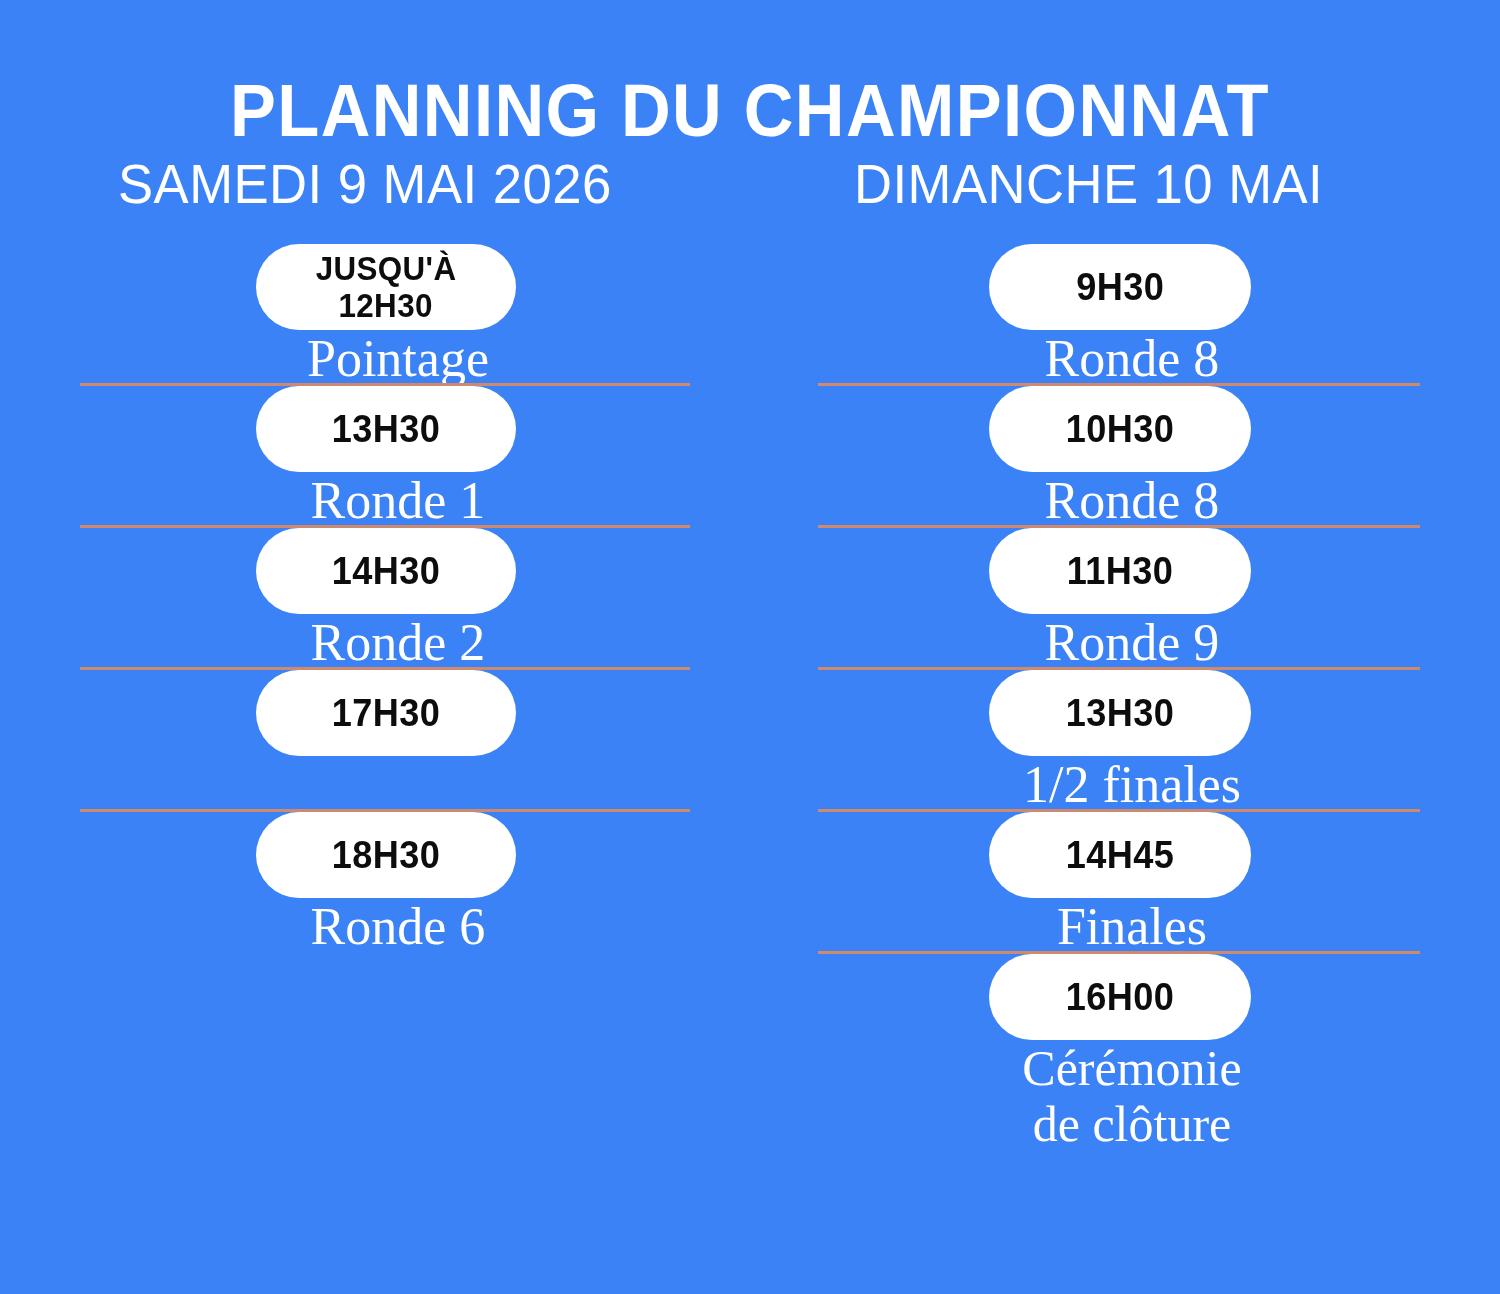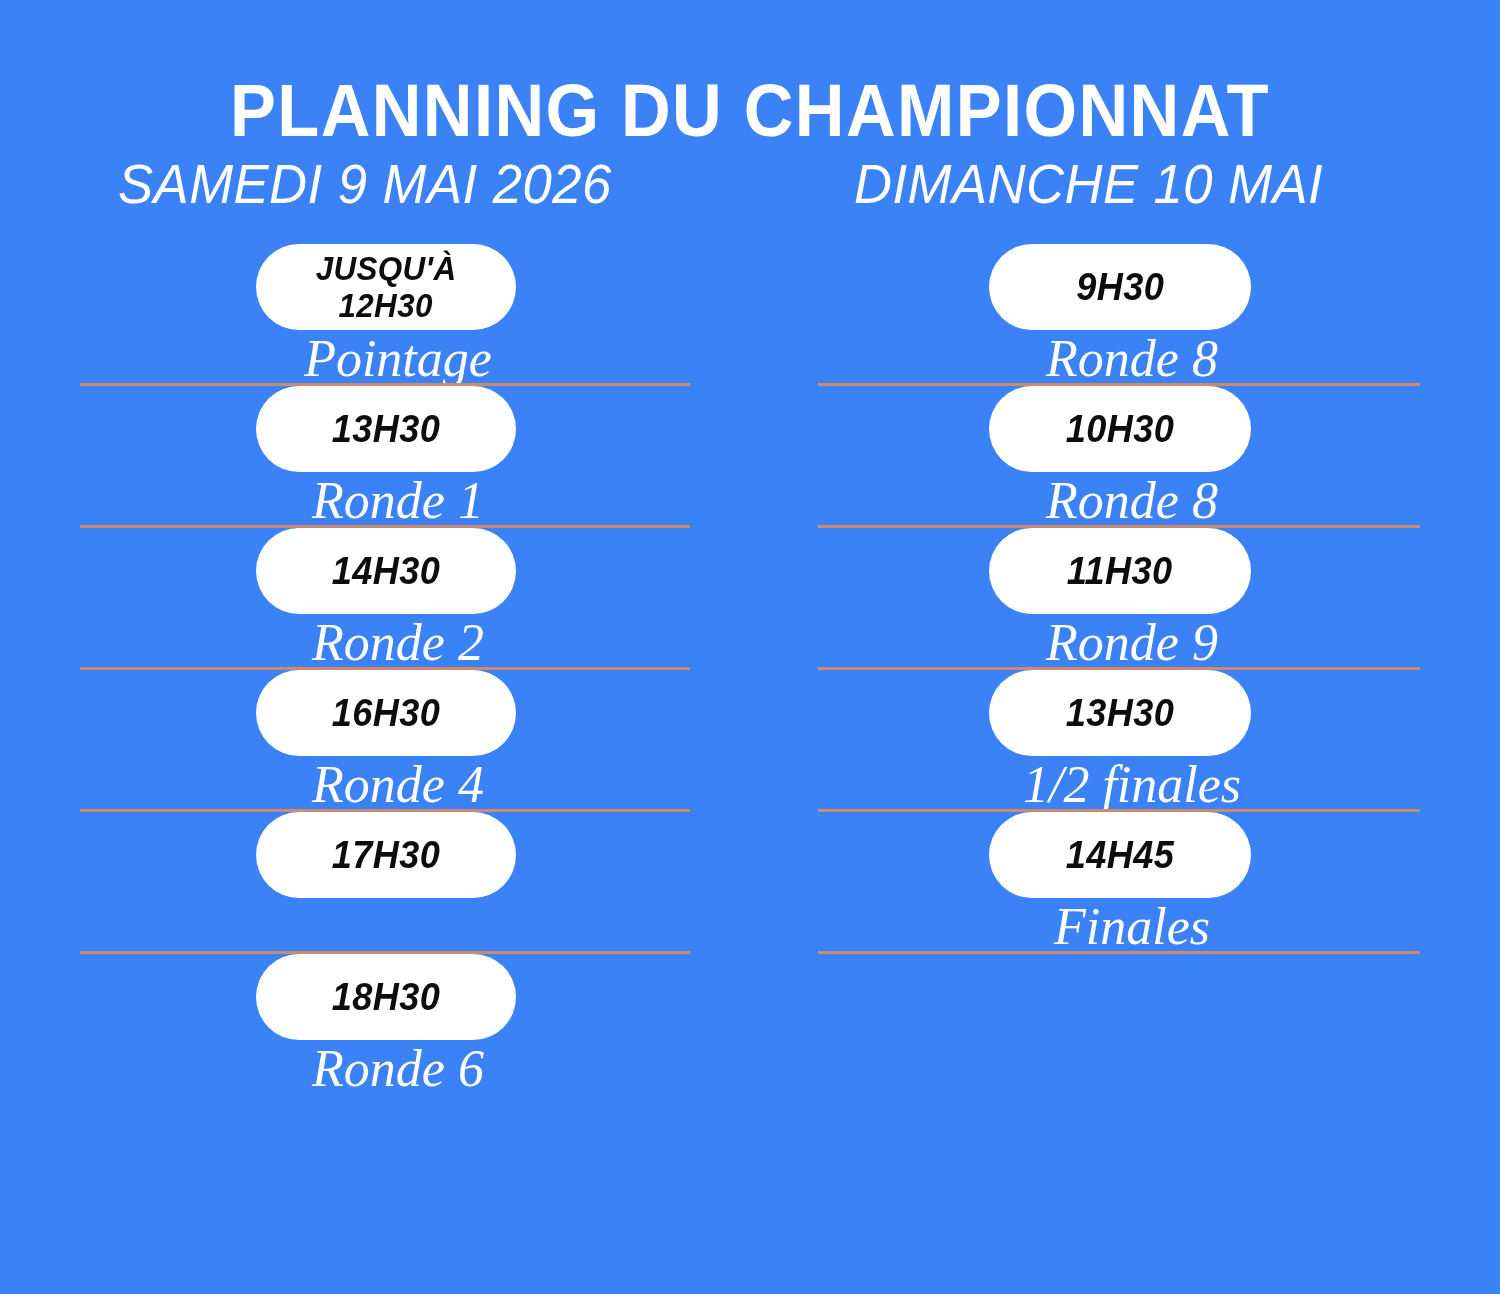--- a/index.html
+++ b/index.html
@@ -45,21 +45,20 @@
   .columns {
     position: absolute;
     left: 0;
     top: 148px;
     width: 1500px;
   }
 
   .day-column {
     position: absolute;
     top: 0;
-    font-style: italic;
   }
   .day-column.left  { left: 80px;  width: 612px; }
   .day-column.right { left: 818px; width: 604px; }
 
   .day-heading {
     color: #ffffff;
     font-family: "Liberation Sans", sans-serif;
     font-weight: 400;
     font-size: 56px;
     line-height: 72px;
@@ -185,29 +184,20 @@
             <div class="time-pill">
               <span>14H30</span>
             </div>
             <div class="event-label">
               <span class="label-line">Ronde 2</span>
             </div>
             <div class="row-divider"></div>
           </li>
           <li class="schedule-row">
             <div class="time-pill">
-              <span>16H30</span>
-            </div>
-            <div class="event-label">
-              <span class="label-line">Ronde 4</span>
-            </div>
-            <div class="row-divider"></div>
-          </li>
-          <li class="schedule-row">
-            <div class="time-pill">
               <span>17H30</span>
             </div>
             <div class="row-divider"></div>
           </li>
           <li class="schedule-row no-divider">
             <div class="time-pill">
               <span>18H30</span>
             </div>
             <div class="event-label">
               <span class="label-line">Ronde 6</span>
@@ -257,17 +247,26 @@
           </li>
           <li class="schedule-row">
             <div class="time-pill">
               <span>14H45</span>
             </div>
             <div class="event-label">
               <span class="label-line">Finales</span>
             </div>
             <div class="row-divider"></div>
           </li>
+          <li class="schedule-row no-divider">
+            <div class="time-pill">
+              <span>16H00</span>
+            </div>
+            <div class="event-label two-line">
+              <span class="label-line">Cérémonie</span>
+              <span class="label-line">de clôture</span>
+            </div>
+          </li>
         </ul>
     </section>
 
   </div>
 </div>
 
 </body></html>

